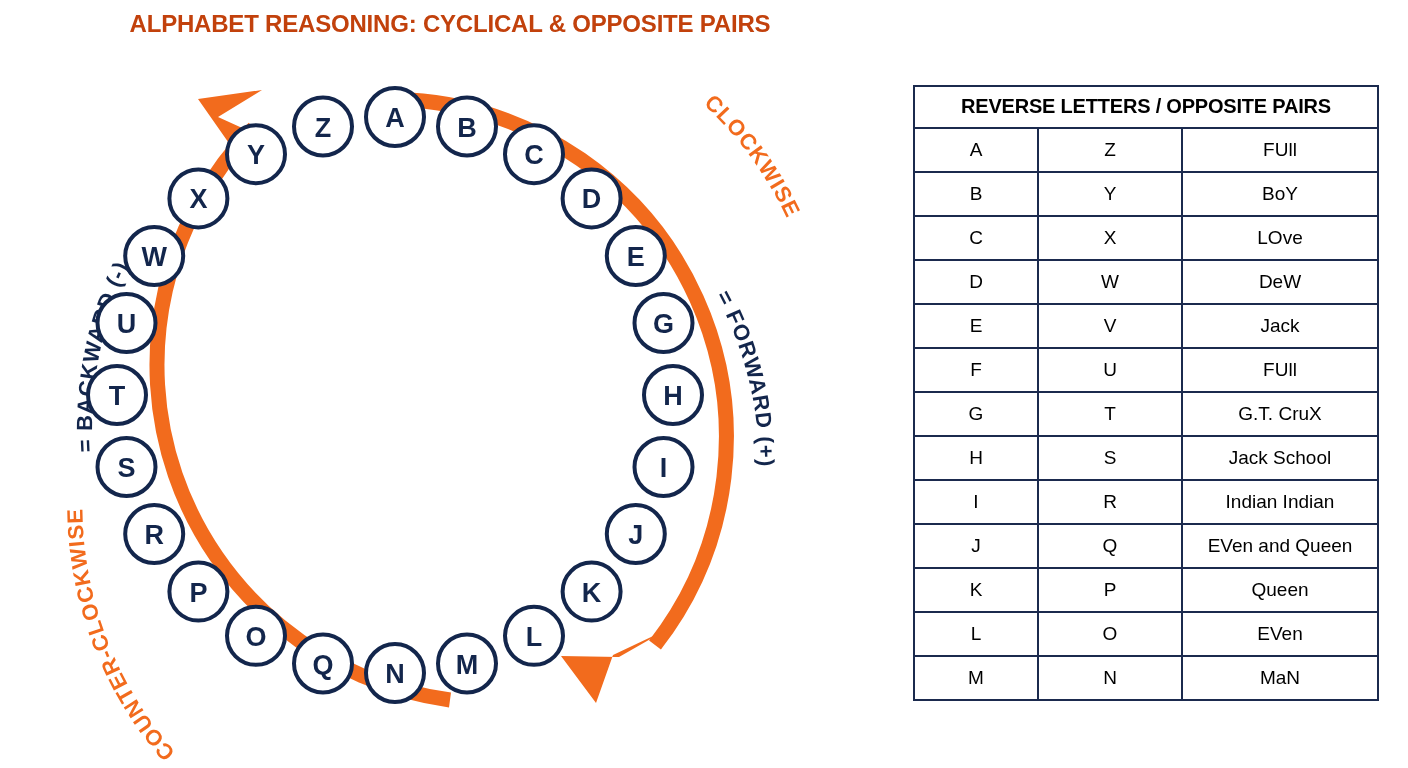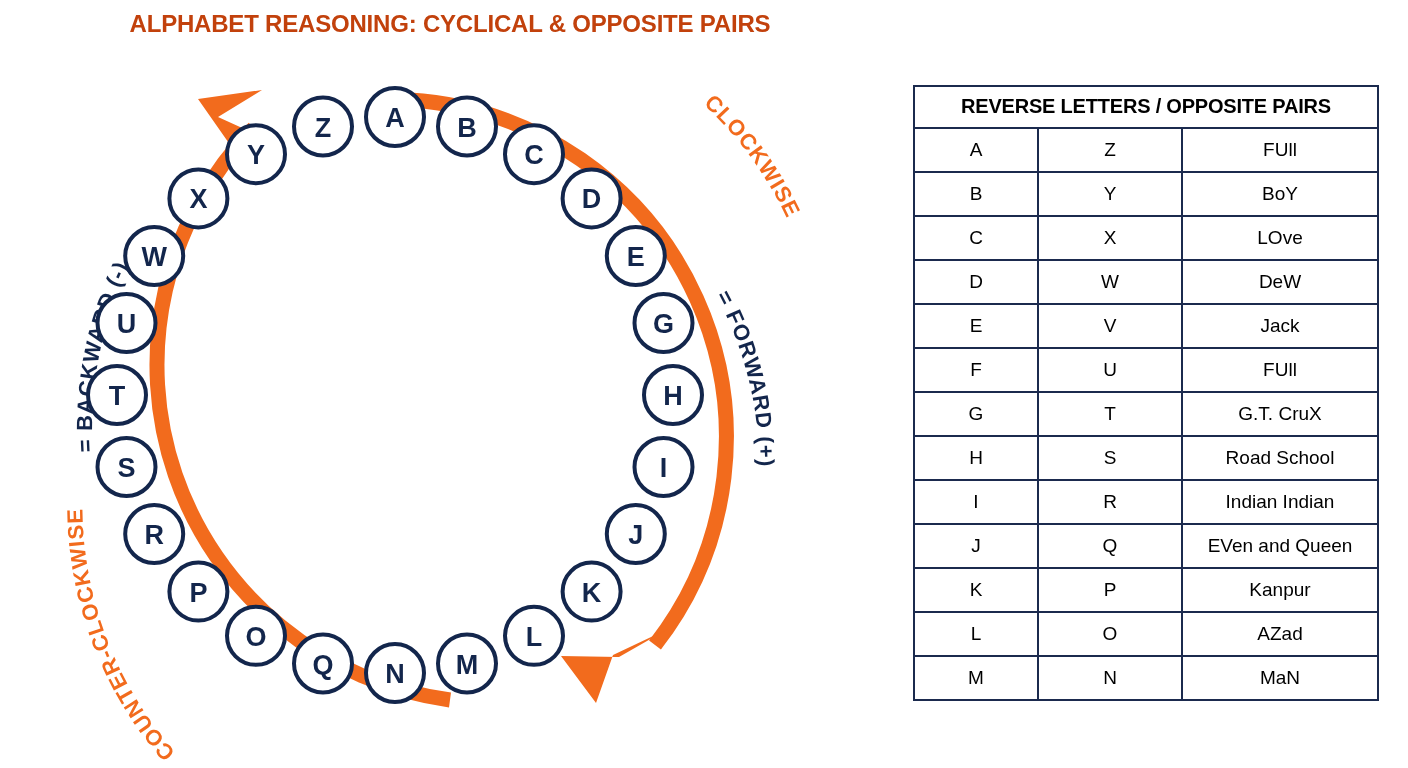--- a/index.html
+++ b/index.html
@@ -298,41 +298,41 @@
           <td class="cell">FUll</td>
         </tr>
         <tr>
           <td class="cell">G</td>
           <td class="cell">T</td>
           <td class="cell">G.T. CruX</td>
         </tr>
         <tr>
           <td class="cell">H</td>
           <td class="cell">S</td>
-          <td class="cell">Road School</td>
+          <td class="cell">Jack School</td>
         </tr>
         <tr>
           <td class="cell">I</td>
           <td class="cell">R</td>
           <td class="cell">Indian Indian</td>
         </tr>
         <tr>
           <td class="cell">J</td>
           <td class="cell">Q</td>
           <td class="cell">EVen and Queen</td>
         </tr>
         <tr>
           <td class="cell">K</td>
           <td class="cell">P</td>
-          <td class="cell">Kanpur</td>
+          <td class="cell">Queen</td>
         </tr>
         <tr>
           <td class="cell">L</td>
           <td class="cell">O</td>
-          <td class="cell">AZad</td>
+          <td class="cell">EVen</td>
         </tr>
         <tr>
           <td class="cell">M</td>
           <td class="cell">N</td>
           <td class="cell">MaN</td>
         </tr>
       </tbody>
   </table>
 </div>
 

